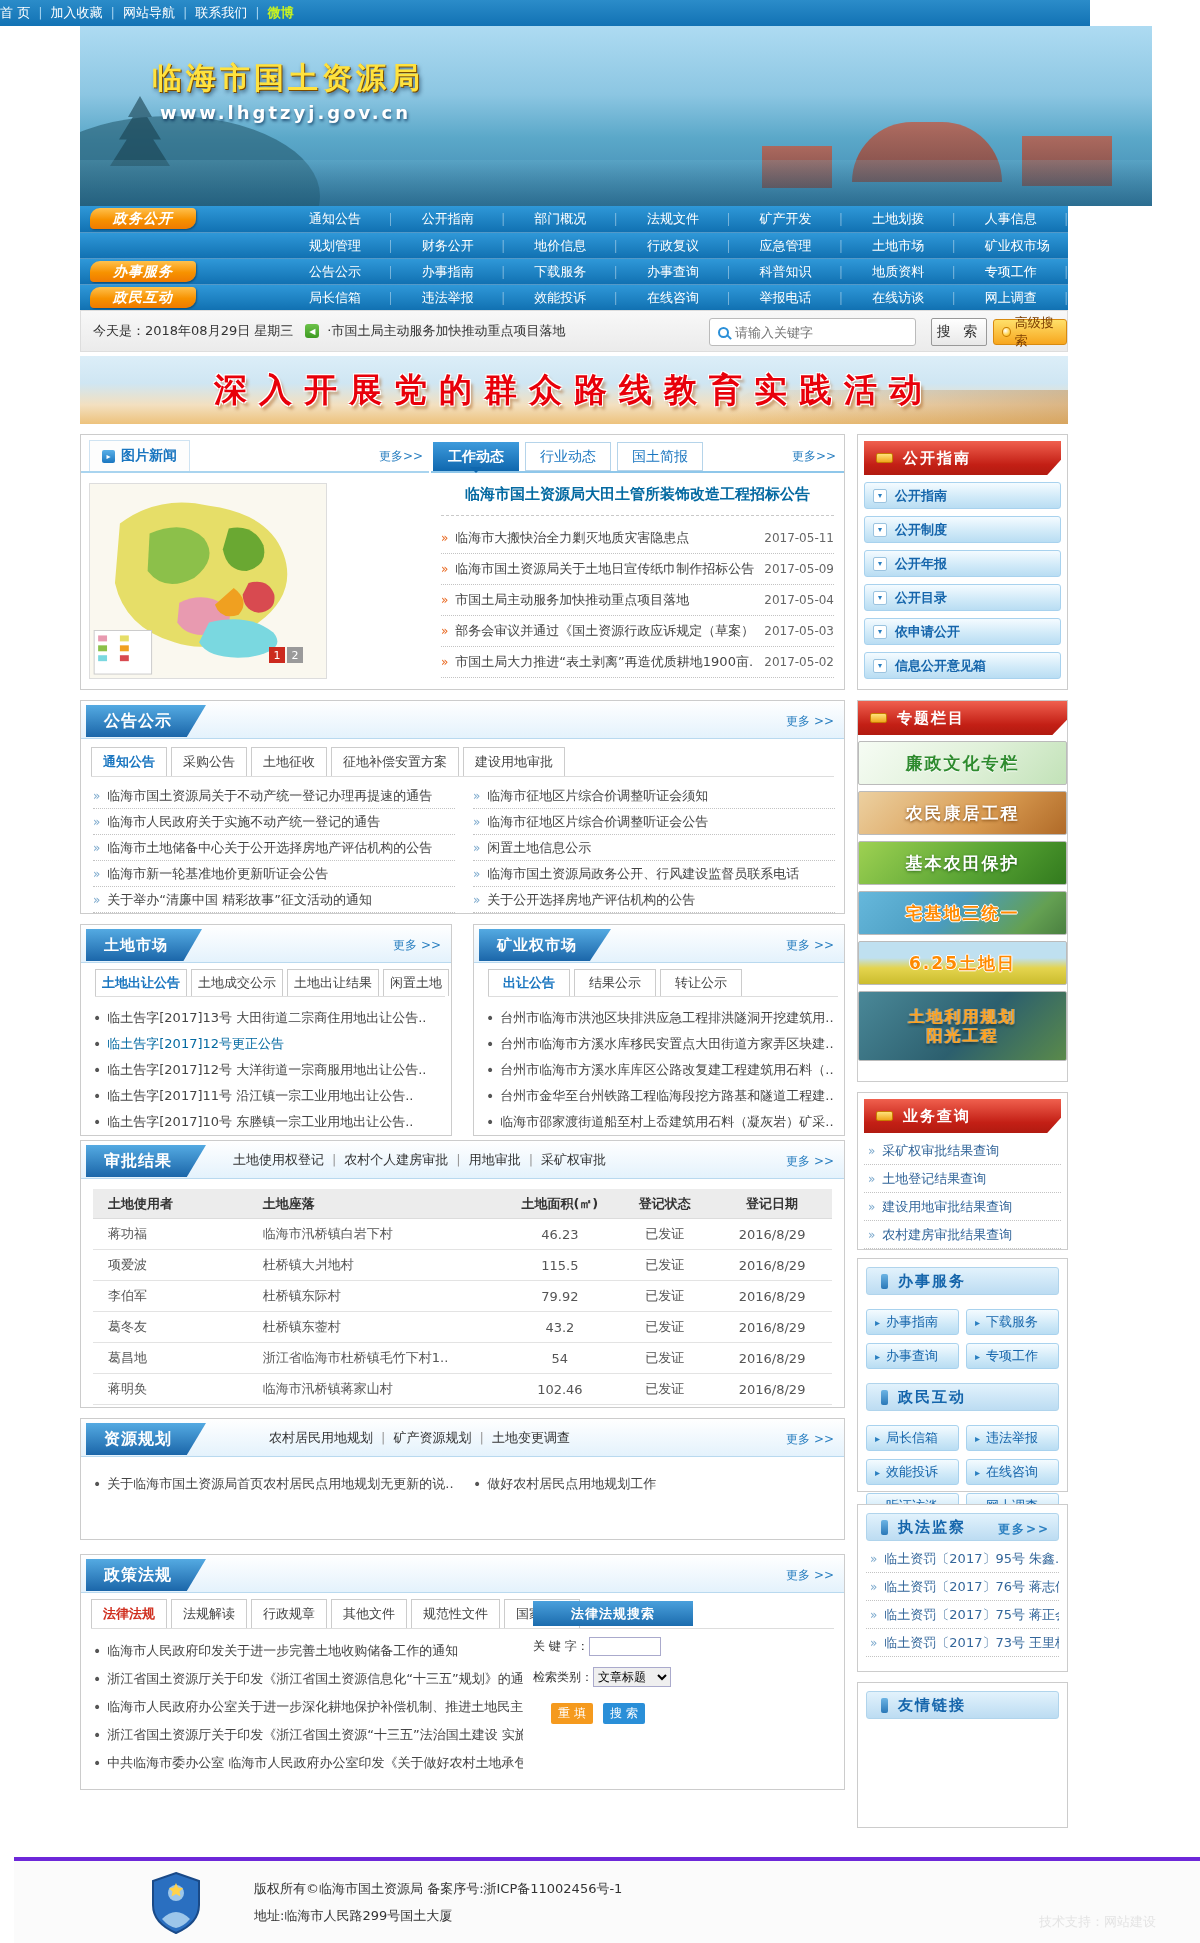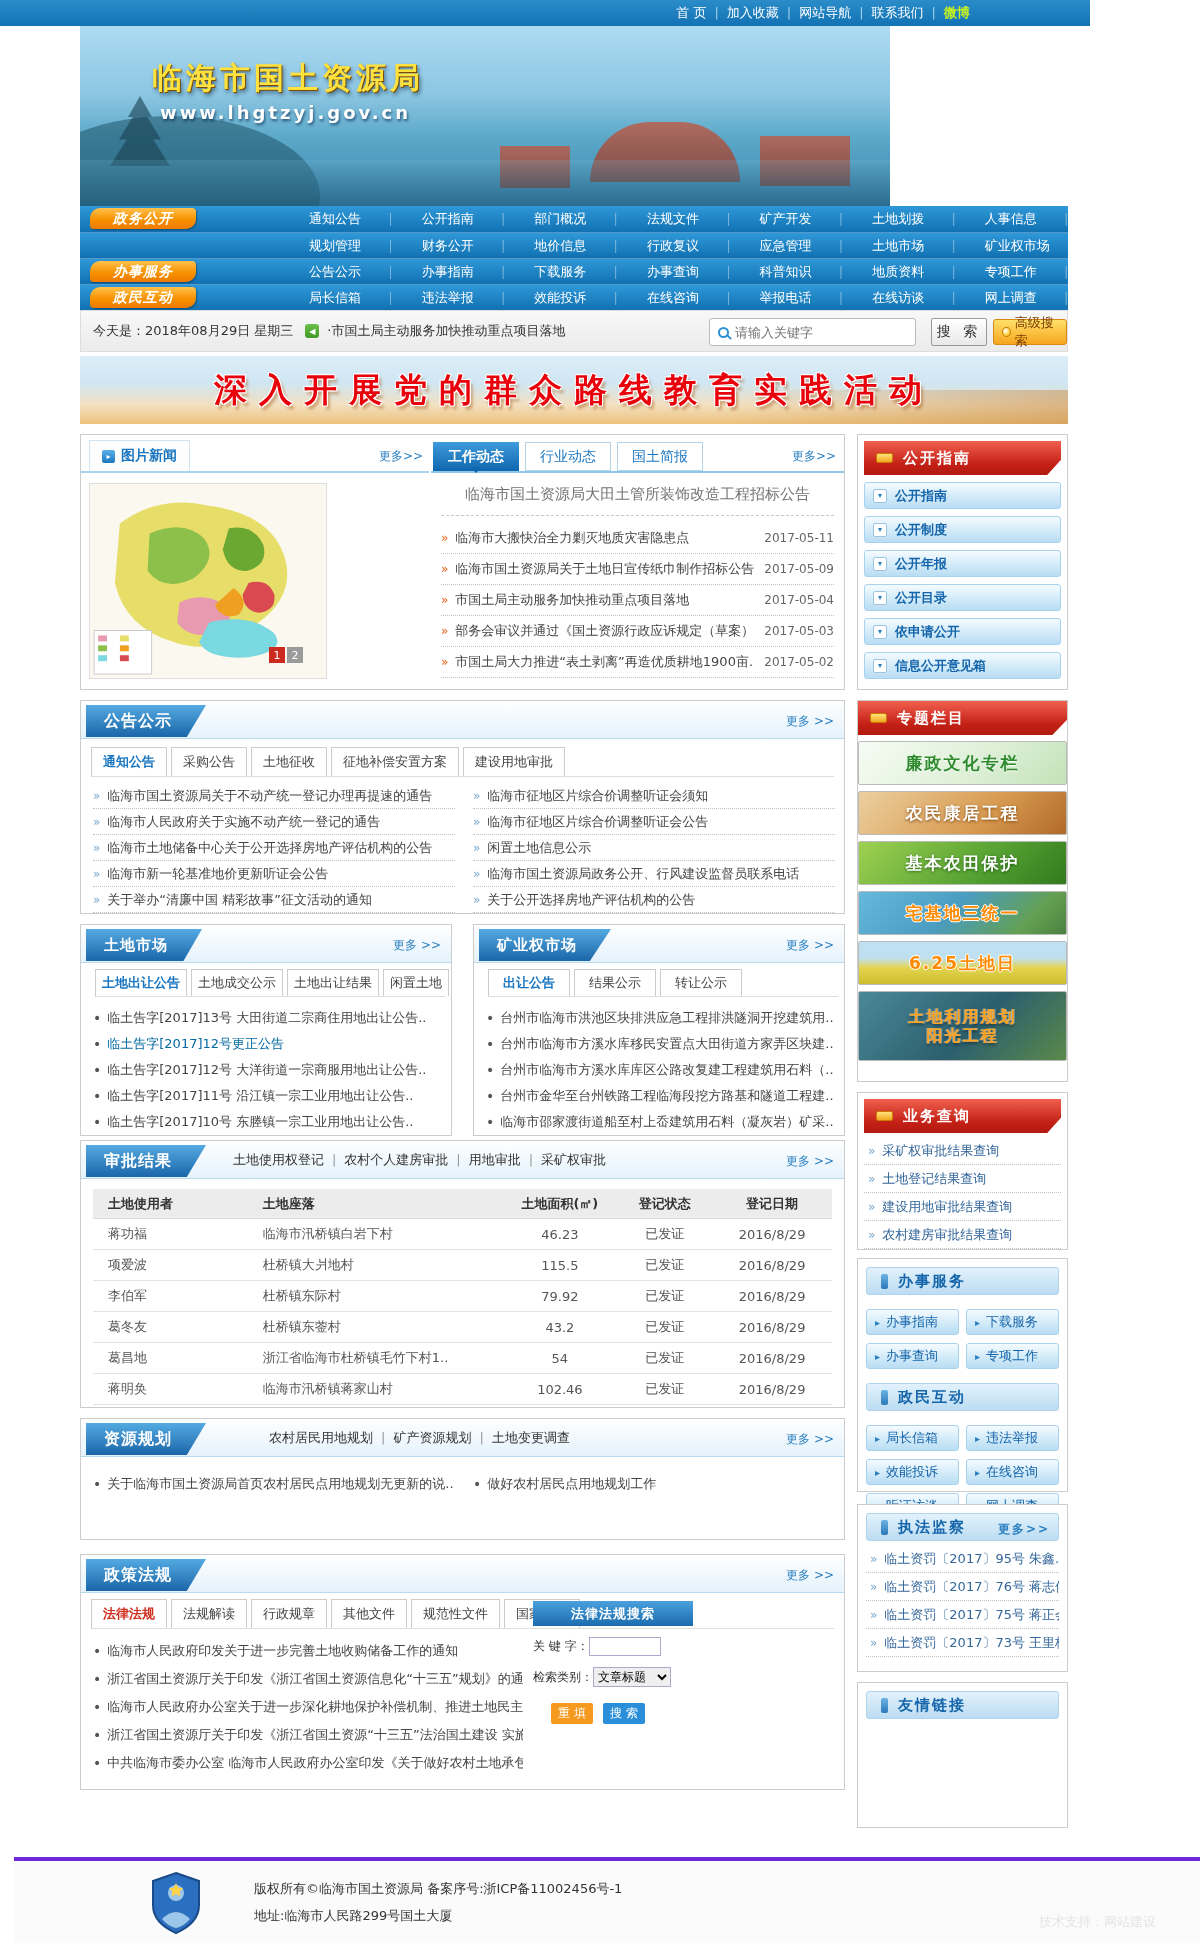--- a/index.html
+++ b/index.html
@@ -1,25 +1,25 @@
 <!DOCTYPE html>
 <html><head>
 <meta charset="utf-8">
 <style>
 *{margin:0;padding:0;box-sizing:border-box}
 body{font-family:"DejaVu Sans","Liberation Sans",sans-serif;background:#fff;width:1200px}
 #page{position:relative;width:1200px;height:1943px;overflow:hidden;background:#fff;font-size:13px;color:#444}
 a{text-decoration:none;cursor:pointer}
 
-#topbar{position:absolute;left:0;top:0;width:1090px;height:26px;background:linear-gradient(180deg,#2b8cc9,#1272b4);display:flex;justify-content:flex-end;align-items:center;padding-right:120px}
+#topbar{position:absolute;left:0;top:0;width:1090px;height:26px;background:linear-gradient(180deg,#2b8cc9,#1272b4);display:flex;align-items:center;padding-right:72px}
 #topbar a{color:#fff;font-size:13px}
 .tb-link::after{content:"|";color:#9fd0ee;margin:0 8px}
 .weibo{color:#c9f320 !important;font-weight:bold}
 
-#banner{position:absolute;left:80px;top:26px;width:810px;height:180px;overflow:hidden;background:linear-gradient(180deg,#aedbf2 0%,#8cc6e2 38%,#5ba8c9 62%,#3c84ad 100%)}
+#banner{position:absolute;left:80px;top:26px;width:1072px;height:180px;overflow:hidden;background:linear-gradient(180deg,#aedbf2 0%,#8cc6e2 38%,#5ba8c9 62%,#3c84ad 100%)}
 .bn-hill{position:absolute;border-radius:50%;background:#1f5468;opacity:.55}
 .bn-pav{position:absolute;background:#173f4e;opacity:.6}
 .bn-bld{position:absolute;background:linear-gradient(180deg,#c05a44,#8a3a2c);opacity:.8}
 .bn-water{position:absolute;left:0;bottom:0;width:100%;height:46px;background:linear-gradient(180deg,rgba(120,190,215,.2),rgba(30,90,120,.55))}
 #bn-title{position:absolute;left:72px;top:32px;font-size:30px;font-weight:bold;color:#ffe23e;letter-spacing:4px;text-shadow:1px 1px 0 #7a4a00,2px 3px 4px rgba(0,30,60,.6)}
 #bn-url{position:absolute;left:80px;top:76px;font-size:18px;font-weight:bold;color:#fff;letter-spacing:3px;text-shadow:1px 2px 3px rgba(0,40,80,.7)}
 
 #nav{position:absolute;left:80px;top:206px;width:988px;height:104px;background:#1579ba}
 .nav-row{position:relative;height:26px;border-top:1px solid rgba(255,255,255,.28);background:linear-gradient(180deg,#2f98d8,#1171b2)}
 .nav-row:first-child{border-top:none}
@@ -60,21 +60,21 @@
 #pn-more{position:absolute;left:298px;top:13px;font-size:12px;color:#2a7fc0}
 #pn-img{position:absolute;left:8px;top:48px;width:238px;height:196px;border:1px solid #ddd;background:#faf8f0}
 .pg{position:absolute;width:16px;height:16px;color:#fff;font-size:11px;display:flex;align-items:center;justify-content:center;cursor:pointer}
 #pg1{left:188px;top:212px;background:#cc2a1e}
 #pg2{left:206px;top:212px;background:#9a9a9a}
 #nw-tabs{position:absolute;left:350px;top:0;right:0;height:38px;border-bottom:2px solid #8fc7ea}
 .nw-tab{position:absolute;top:7px;width:86px;height:29px;display:flex;align-items:center;justify-content:center;font-size:14px;color:#1a76c0;background:#fff;border:1px solid #b5d4ea;cursor:pointer}
 .nw-tab.on{background:linear-gradient(180deg,#3e9bdc,#0f67ae);color:#fff;font-weight:bold;border:none}
 .nw-tab.on::after{content:"";position:absolute;bottom:-8px;left:50%;margin-left:-6px;border:6px solid transparent;border-top-color:#0f67ae}
 #nw-more{position:absolute;right:8px;top:13px;font-size:12px;color:#2a7fc0}
-#nw-headline{position:absolute;left:360px;right:10px;top:50px;text-align:center;color:#737373;font-weight:normal;font-size:15px;white-space:nowrap;overflow:hidden}
+#nw-headline{position:absolute;left:360px;right:10px;top:50px;text-align:center;color:#0369a1;font-weight:bold;font-size:15px;white-space:nowrap;overflow:hidden}
 #nw-sep{position:absolute;left:360px;right:10px;top:80px;border-bottom:1px dashed #c9c9c9}
 #nw-list{position:absolute;left:360px;right:10px;top:88px}
 .n-row{position:relative;height:31px;display:flex;align-items:center;border-bottom:1px dotted #c3c3c3}
 .bl-or{color:#e8641a;margin-right:7px;font-size:12px}
 .bl-bl{color:#7aa8cc;margin-right:7px;font-size:12px}
 .bl-dot{color:#555;margin-right:6px;font-size:14px}
 .n-t{flex:1;white-space:nowrap;overflow:hidden;color:#444}
 .n-d{color:#666;margin-left:10px;font-size:12px}
 
 .red-head{position:relative;height:34px;background:linear-gradient(180deg,#f0604e,#c31f15 70%,#b11a10);display:flex;align-items:center;color:#fff;font-weight:bold;font-size:15px;clip-path:polygon(0 0,100% 0,100% 55%,93% 100%,0 100%);letter-spacing:2px}

